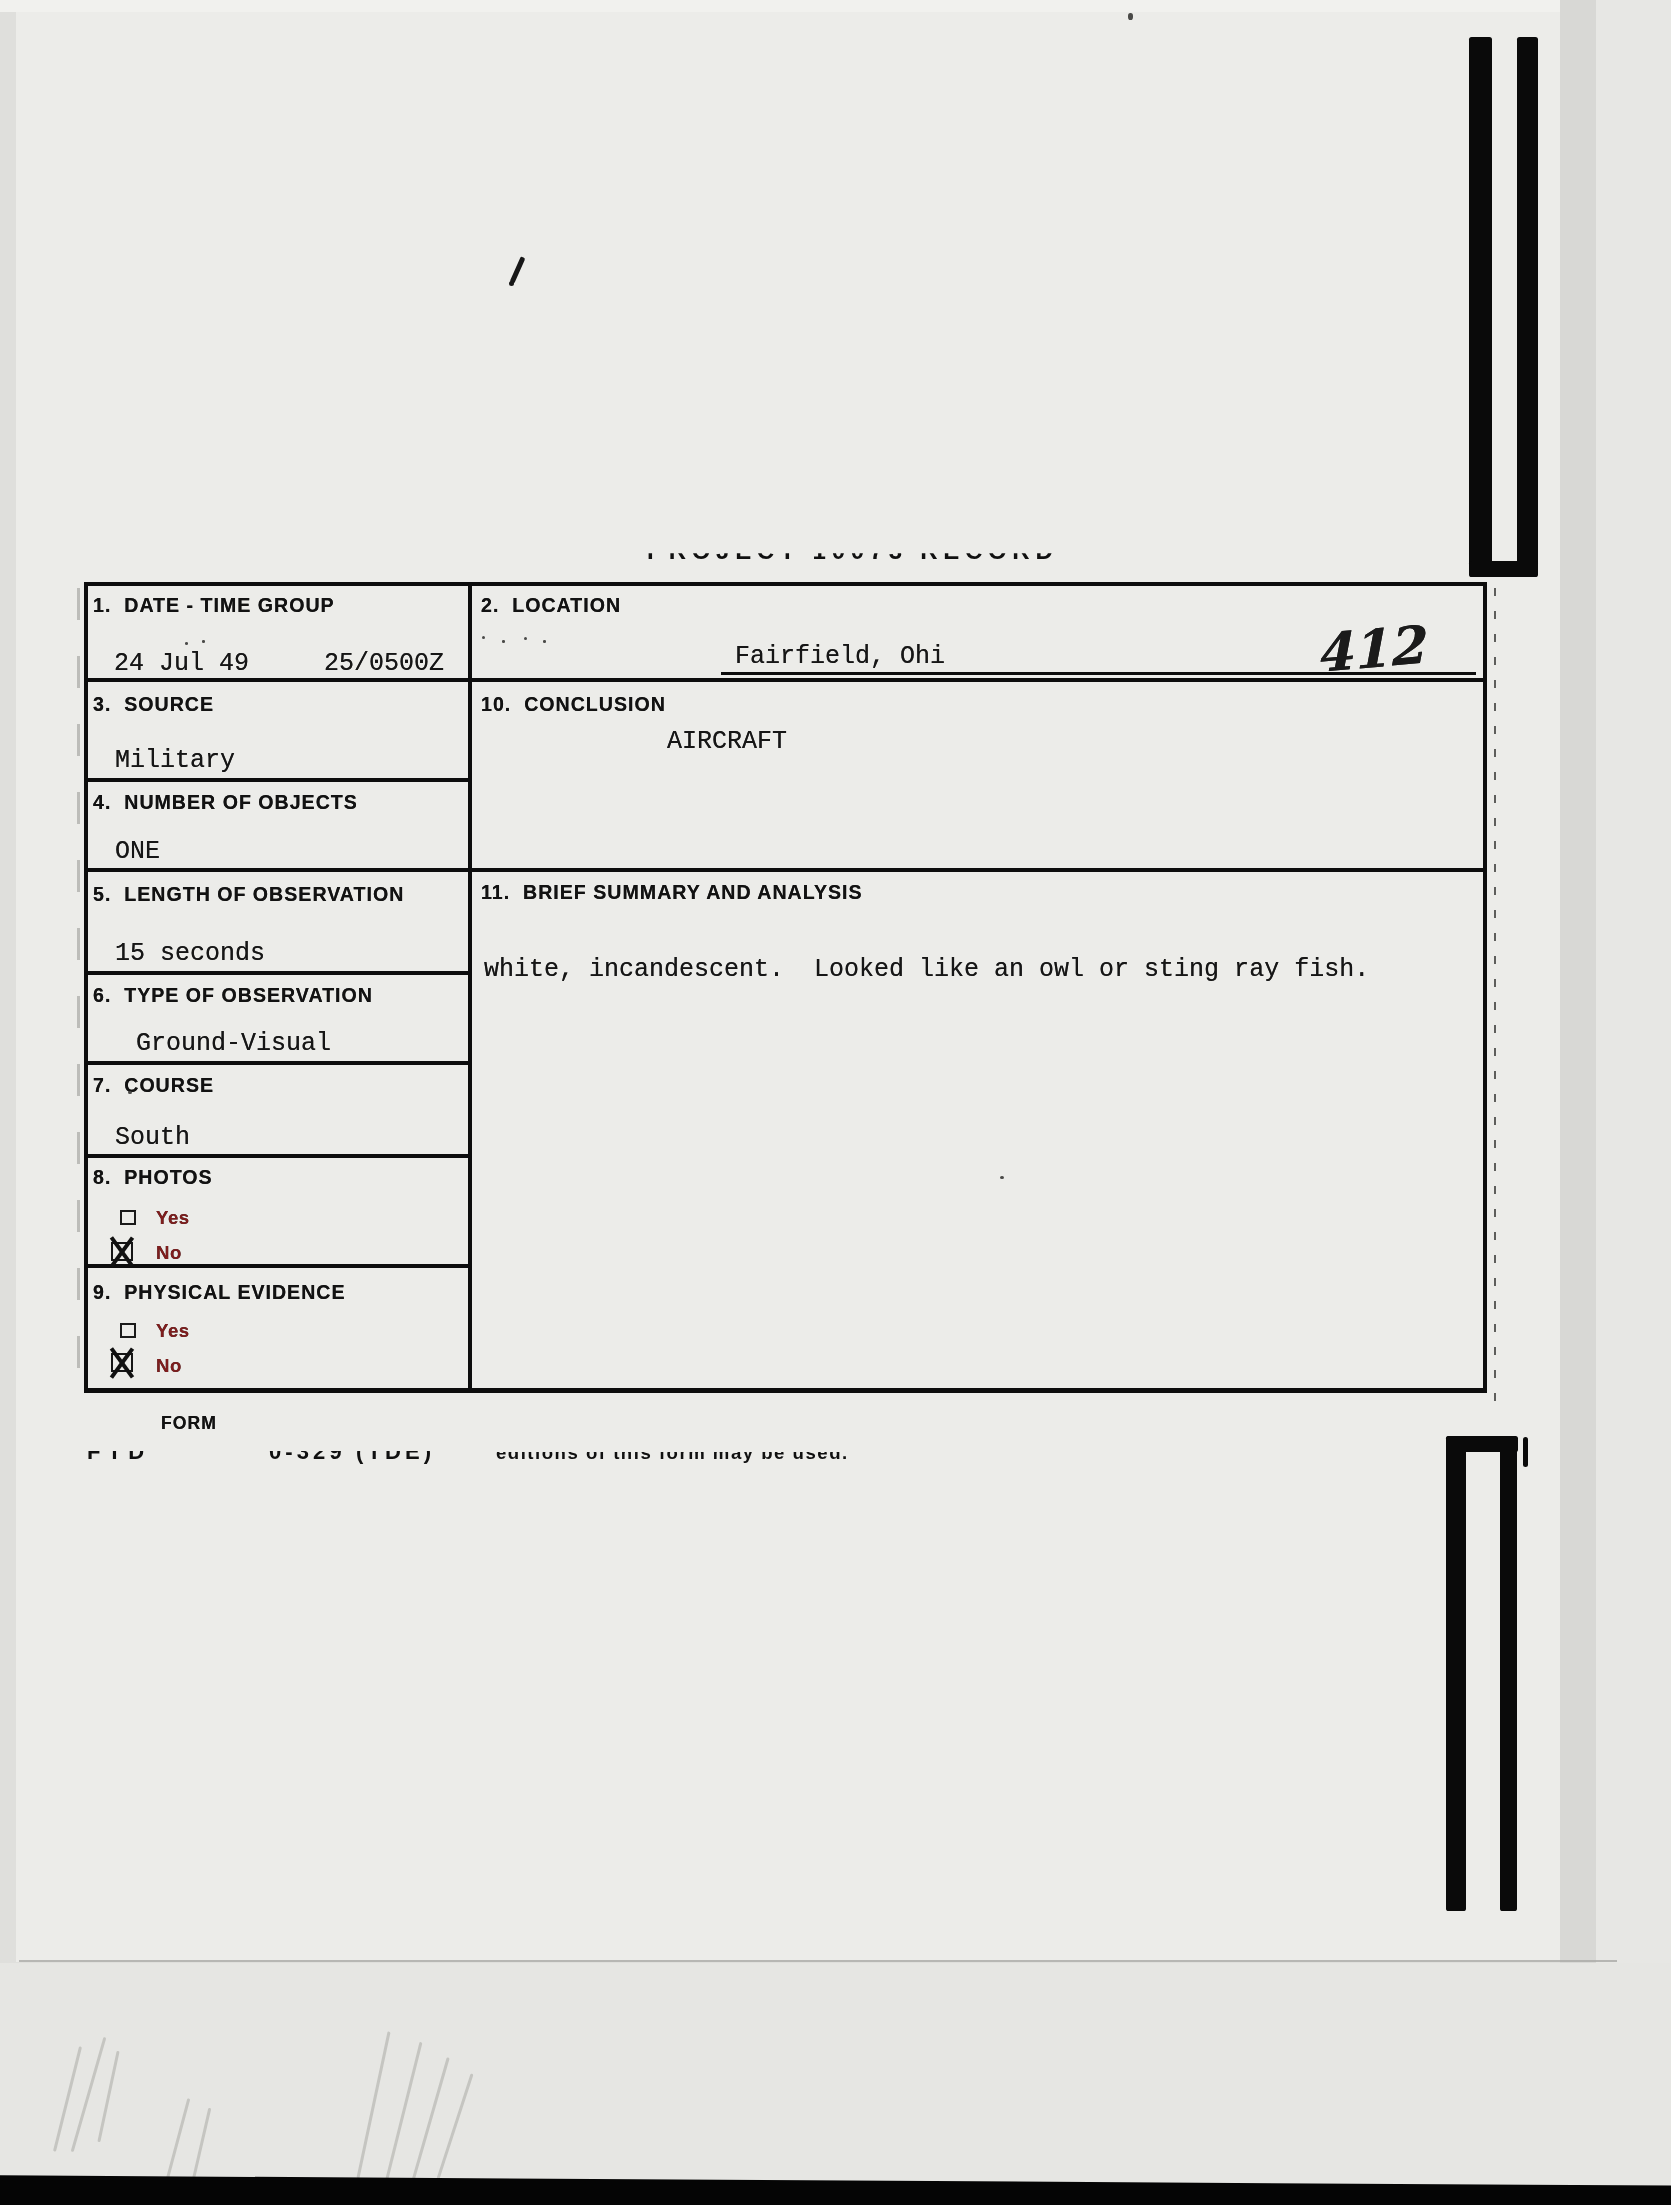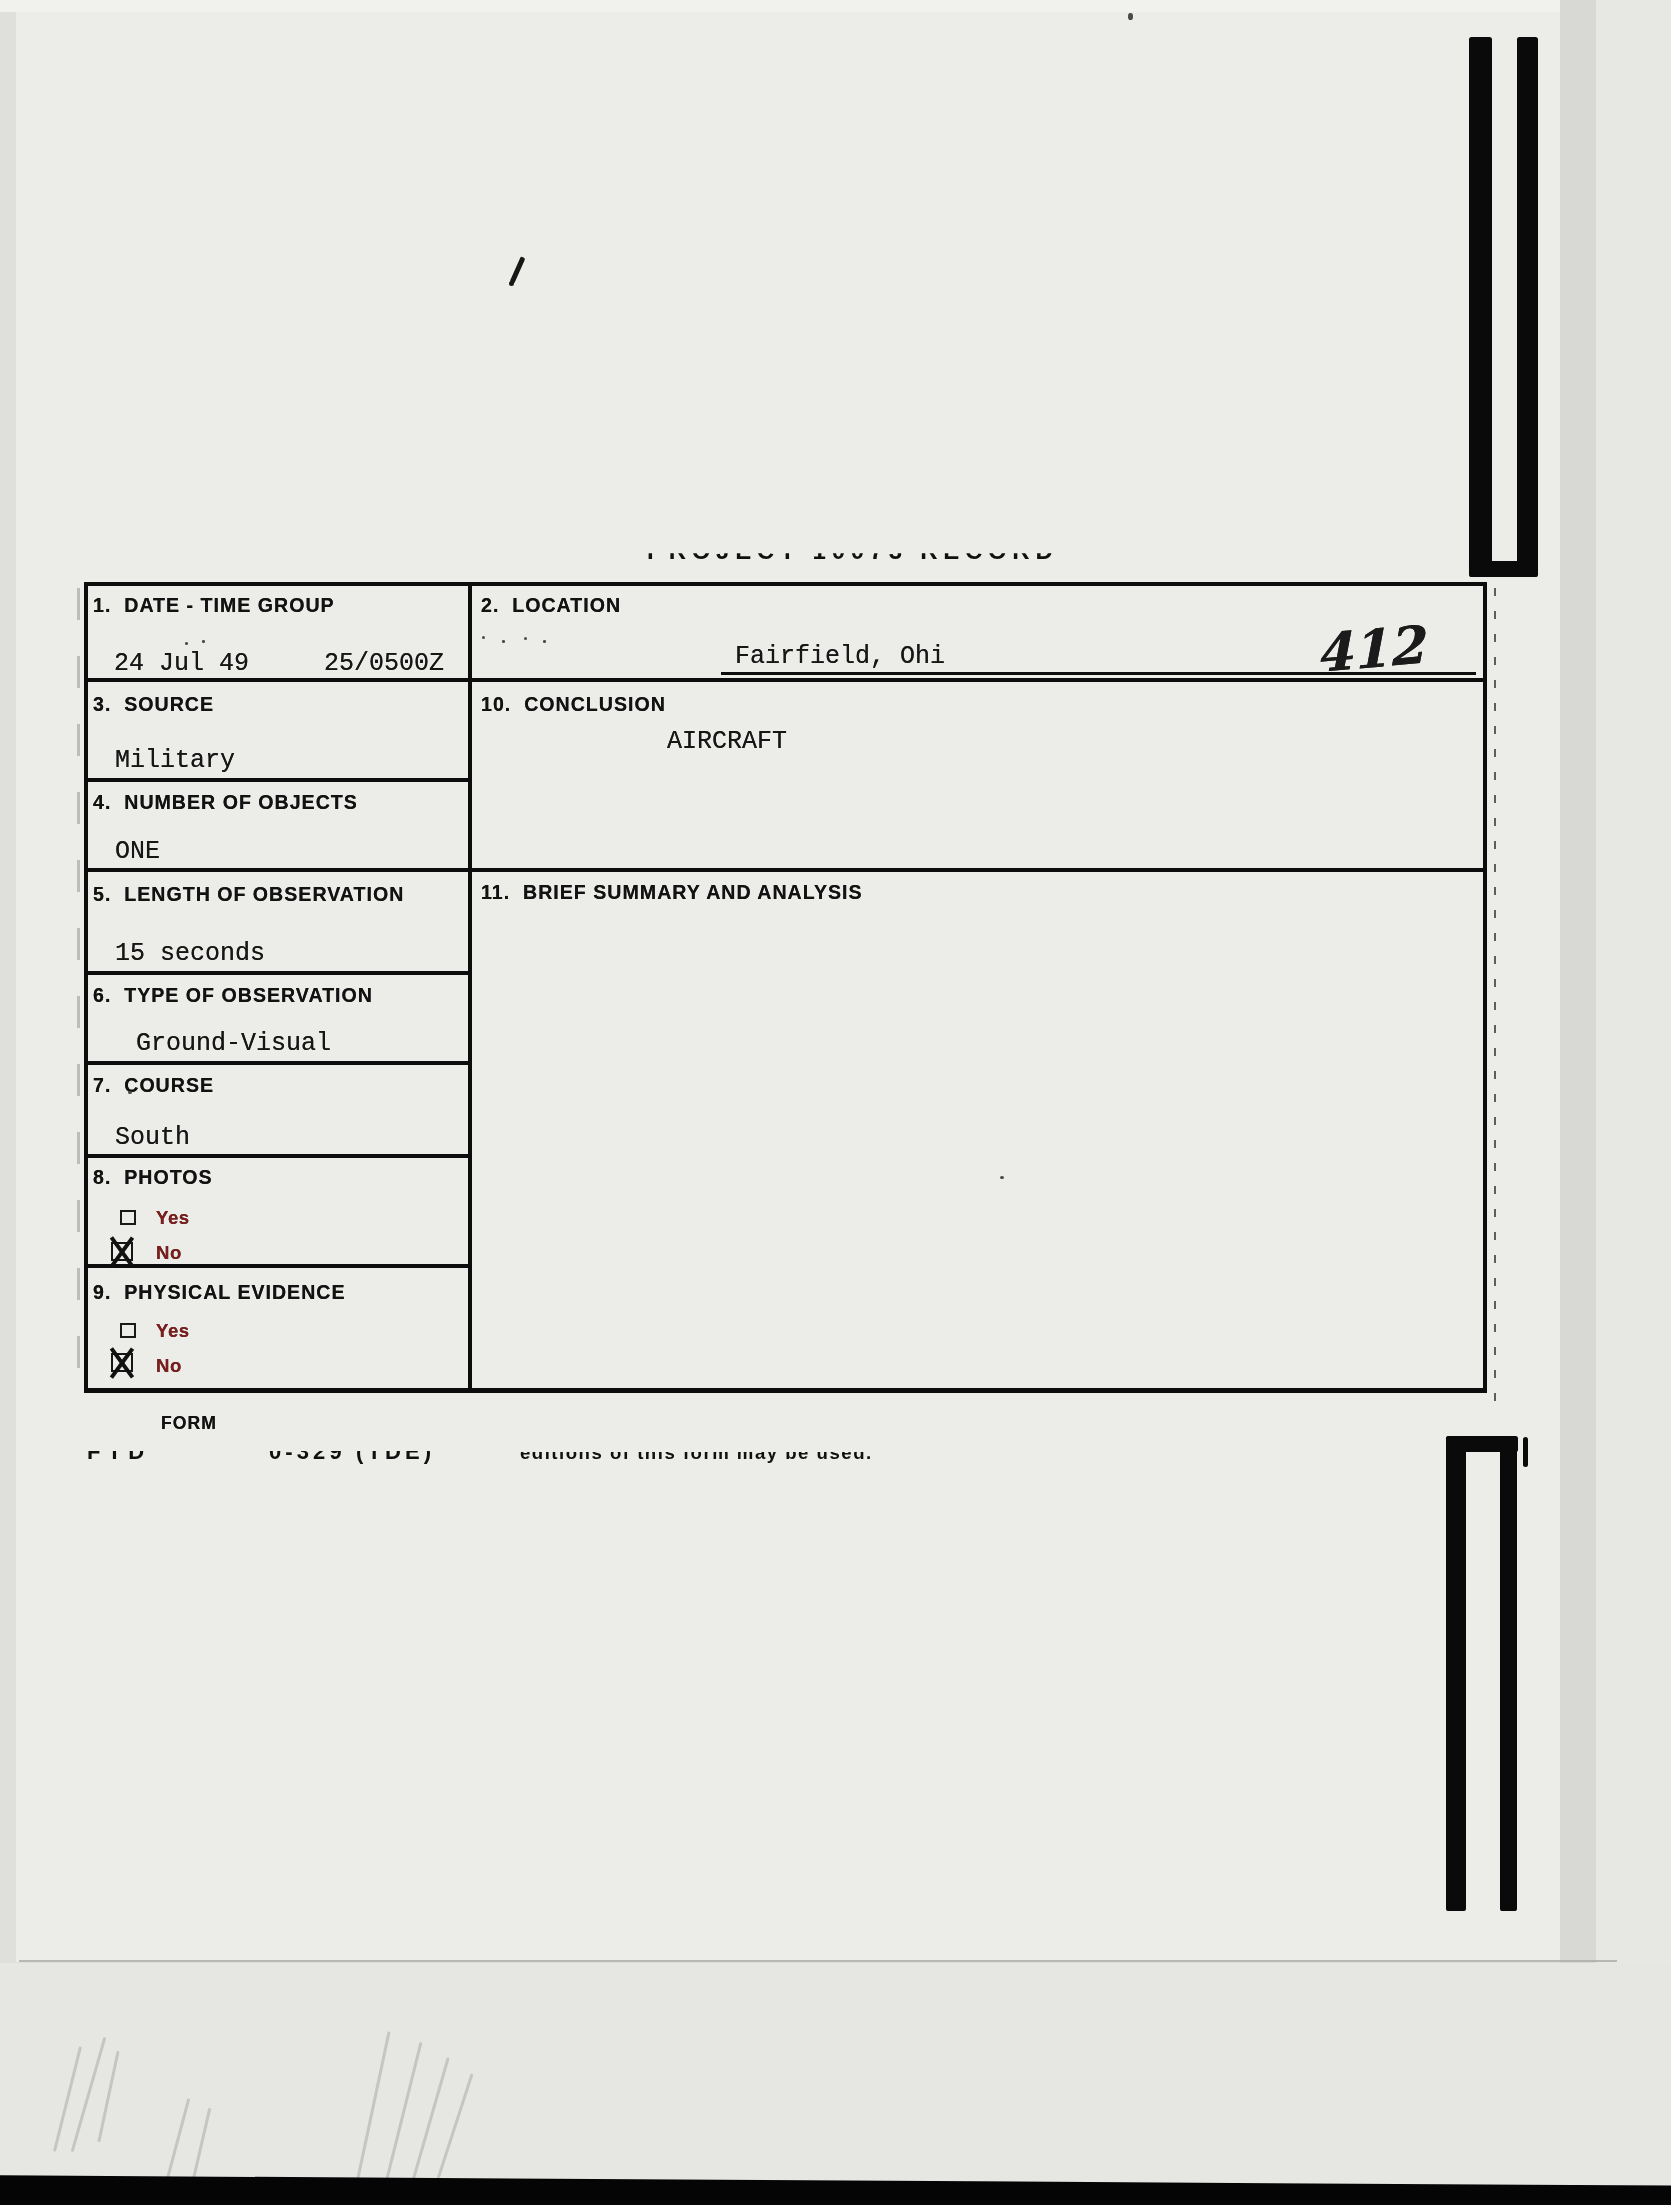--- a/index.html
+++ b/index.html
@@ -116,34 +116,35 @@
   <div class="xbox" style="left:111px;top:1353px;">
       <div class="s1"></div>
       <div class="s2"></div>
     </div>
   <div class="cb-label" style="left:156px;top:1355px;">No</div>
 
   <div class="cell-label" style="left:481px;top:693px;">10.  CONCLUSION</div>
   <div class="typed" style="left:633px;top:725px;margin-left:34px;">AIRCRAFT</div>
 
   <div class="cell-label" style="left:481px;top:881px;">11.  BRIEF SUMMARY AND ANALYSIS</div>
+  <div class="typed" style="left:469px;top:953px;"> white, incandescent.  Looked like an owl or sting ray fish.</div>
 
   <div class="speck" style="left:482px;top:636px;width:3.1px;height:3.1px;"></div>
   <div class="speck" style="left:502px;top:640px;width:2.6px;height:2.6px;"></div>
   <div class="speck" style="left:524px;top:637px;width:3.1px;height:3.1px;"></div>
   <div class="speck" style="left:543px;top:640px;width:2.6px;height:2.6px;"></div>
   <div class="speck" style="left:185px;top:642px;width:3.1px;height:2.6px;"></div>
   <div class="speck" style="left:202px;top:640px;width:2.6px;height:2.6px;"></div>
   <div class="speck" style="left:128px;top:1091px;width:3.6px;height:3.1px;"></div>
   <div class="speck" style="left:1000px;top:1176px;width:3.6px;height:3.1px;"></div>
 
   <div class="cell-label" style="left:161px;top:1413px;font-size:17.6px;filter:blur(0.3px);">FORM</div>
   <div class="ghost ghost-frag" style="left:87px;top:1439px;letter-spacing:7.2px;">FTD</div>
   <div class="ghost ghost-frag" style="left:269px;top:1439px;letter-spacing:4.1px;">0-329  (TDE)</div>
-  <div class="ghost ghost-frag" style="left:496px;top:1442px;font-size:18.6px;letter-spacing:1.5px;margin-left:24px;">editions of this form may be used.</div>
+  <div class="ghost ghost-frag" style="left:496px;top:1442px;font-size:18.6px;letter-spacing:1.5px;">editions of this form may be used.</div>
 
   <div class="smudge" style="left:66px;top:2045px;width:3.1px;height:108px;transform:rotate(14deg);"></div>
   <div class="smudge" style="left:87px;top:2035px;width:2.6px;height:119px;transform:rotate(16deg);"></div>
   <div class="smudge" style="left:107px;top:2050px;width:2.6px;height:93px;transform:rotate(12deg);"></div>
   <div class="smudge" style="left:176px;top:2097px;width:3.1px;height:88px;transform:rotate(15deg);"></div>
   <div class="smudge" style="left:199px;top:2107px;width:2.6px;height:83px;transform:rotate(13deg);"></div>
   <div class="smudge" style="left:372px;top:2030px;width:3.1px;height:150px;transform:rotate(12deg);"></div>
   <div class="smudge" style="left:402px;top:2040px;width:3.1px;height:145px;transform:rotate(14deg);"></div>
   <div class="smudge" style="left:429px;top:2055px;width:2.6px;height:129px;transform:rotate(16deg);"></div>
   <div class="smudge" style="left:453px;top:2071px;width:2.6px;height:114px;transform:rotate(18deg);"></div>

